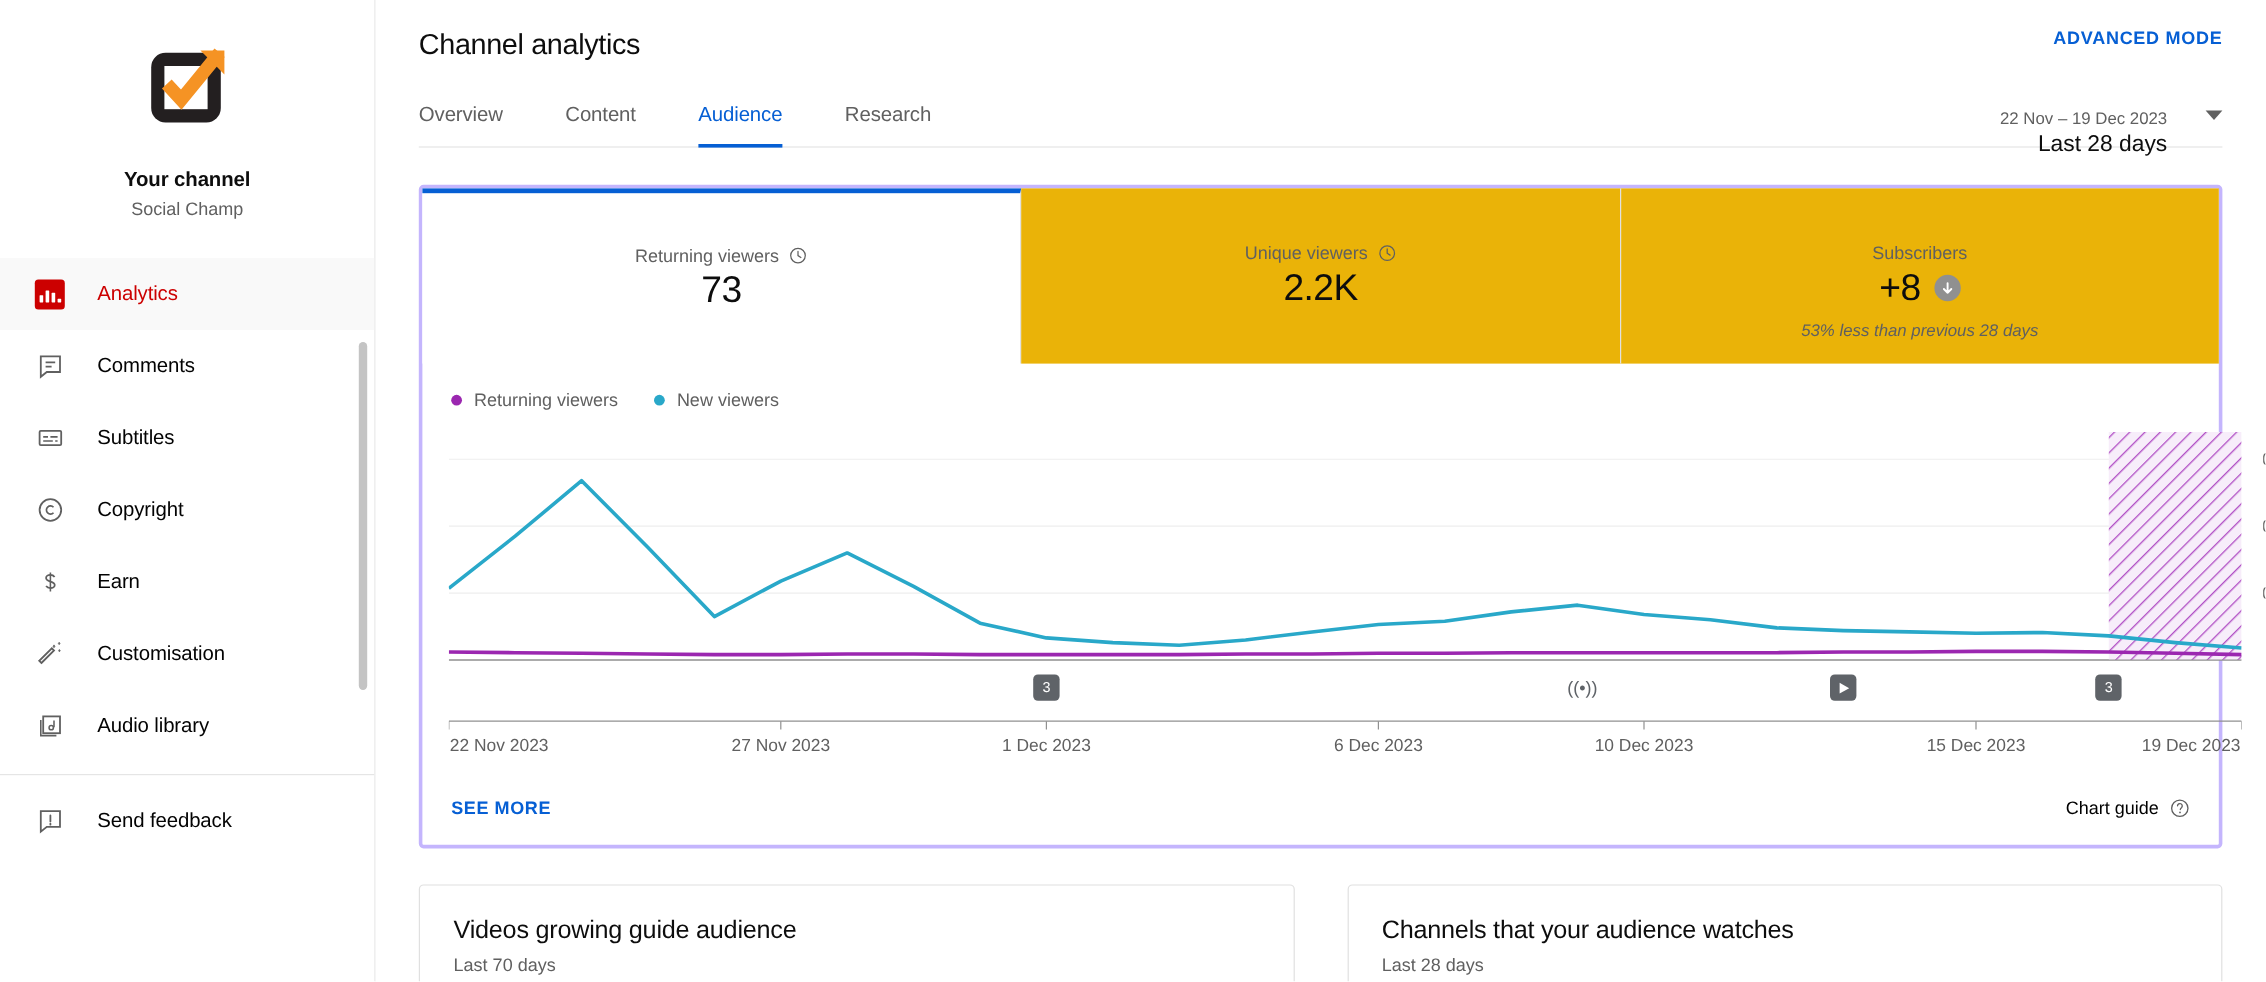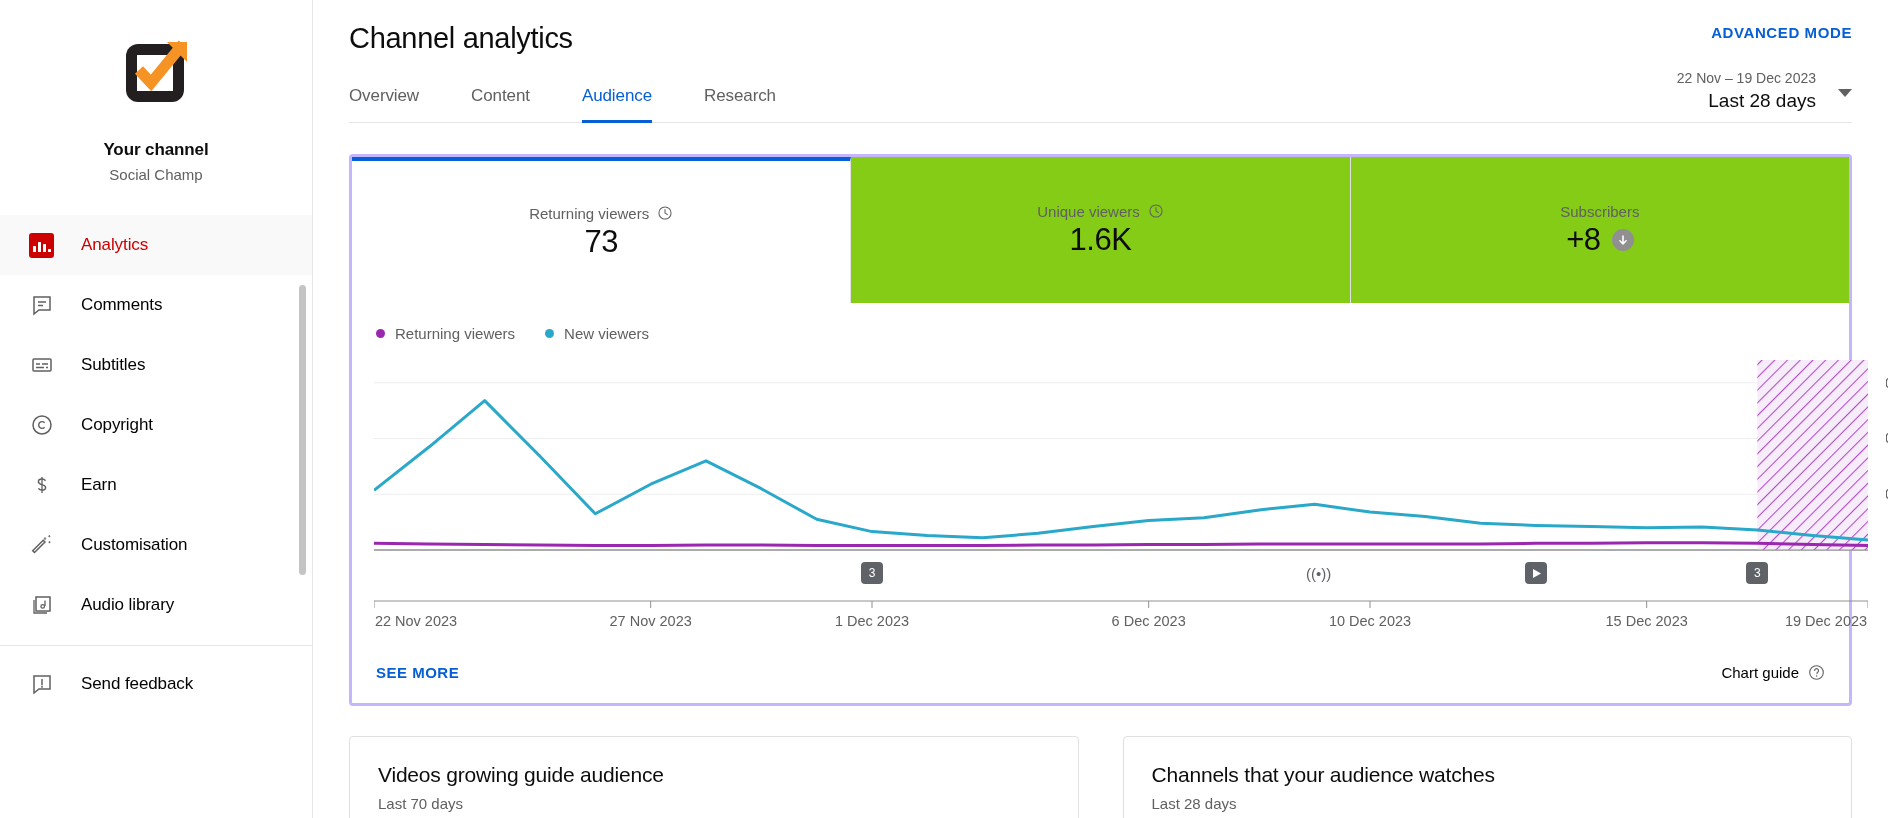--- a/index.html
+++ b/index.html
@@ -73,31 +73,31 @@
   
   .main {
     flex: 1 1 auto; height: 818px; position: relative; overflow: hidden;
     background: #fff;
   }
   .header {
     padding: 18px 36px 0 36px;
     position: relative;
   }
   .page-title {
-    font-size: 29px; font-weight: 400; color: #0d0d0d;
+    font-size: 24px; font-weight: 400; color: #0d0d0d;
     letter-spacing: -0.3px; line-height: 40px;
   }
   .advanced-mode {
     position: absolute; right: 36px; top: 24px;
     font-size: 15px; font-weight: 600; letter-spacing: .6px;
     color: #065fd4; cursor: pointer;
   }
   .daterange {
-    position: absolute; right: 36px; top: 68px;
-    text-align: right; cursor: pointer; display: flex; align-items: center; gap: 22px;
+    position: absolute; right: 36px; top: 88px;
+    text-align: right; cursor: pointer; display: flex; gap: 32px;
   }
   .daterange .dr-text { text-align: right; }
   .dr-top { font-size: 14px; color: #606060; line-height: 20px; }
   .dr-bottom { font-size: 19px; color: #0d0d0d; line-height: 26px; }
   .caret {
     width: 0; height: 0;
     border-left: 7px solid transparent;
     border-right: 7px solid transparent;
     border-top: 8px solid #606060;
     margin-top: 4px;
@@ -126,21 +126,21 @@
     margin-top: 31px;
     border: 3px solid #c4b5fd; border-radius: 4px;
     background: #fff;
   }
   .metrics {
     display: flex; height: 146px;
   }
   .metric {
     flex: 1 1 0; position: relative;
     display: flex; flex-direction: column; align-items: center; justify-content: center;
-    background: #84cc16;
+    background: #eab308;
     border-right: 1px solid #e0e0e0;
     cursor: pointer;
   }
   .metric:last-child { border-right: none; }
   .metric.selected {
     background: #fff;
     border-top: 4px solid #065fd4;
   }
   .metric-label {
     font-size: 15px; color: #606060;
@@ -348,35 +348,36 @@
           </div>
 
           <div class="metric">
             <div class="metric-label">
               <span>Unique viewers</span>
               <svg class="clock-icon" viewBox="0 0 20 20" fill="none" stroke="#606060" stroke-width="1.3">
                 <circle cx="10" cy="10" r="7.6"></circle>
                   <path d="M10 5.6V10l3 2" stroke-linecap="round"></path>
               </svg>
             </div>
-            <div class="metric-value">1.6K</div>
+            <div class="metric-value">2.2K</div>
           </div>
 
           <div class="metric">
             <div class="metric-label">
               <span>Subscribers</span>
             </div>
             <div class="metric-value">
               <span>+8</span>
               <span class="down-badge">
                 <svg width="14" height="14" viewBox="0 0 14 14" fill="none" stroke="#ffffff" stroke-width="1.6">
                   <path d="M7 3v8M3.9 7.8L7 11l3.1-3.2" stroke-linecap="round" stroke-linejoin="round"></path>
                 </svg>
               </span>
             </div>
+            <div class="metric-note">53% less than previous 28 days</div>
           </div>
 
         </div>
 
         <div class="chart-area">
 
           <div class="legend">
             <div class="legend-item">
               <span class="legend-dot" style="background:#9b27b0"></span>
               <span>Returning viewers</span>

